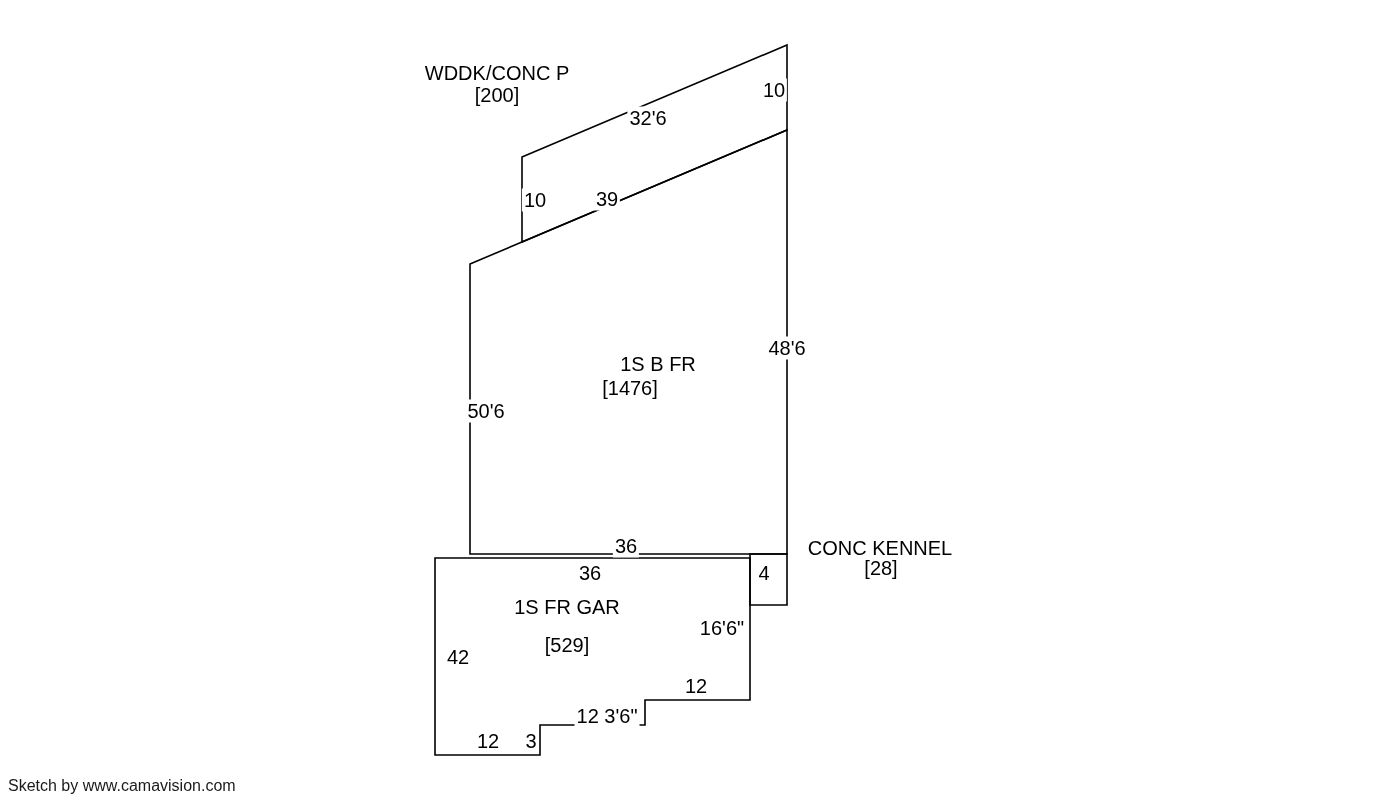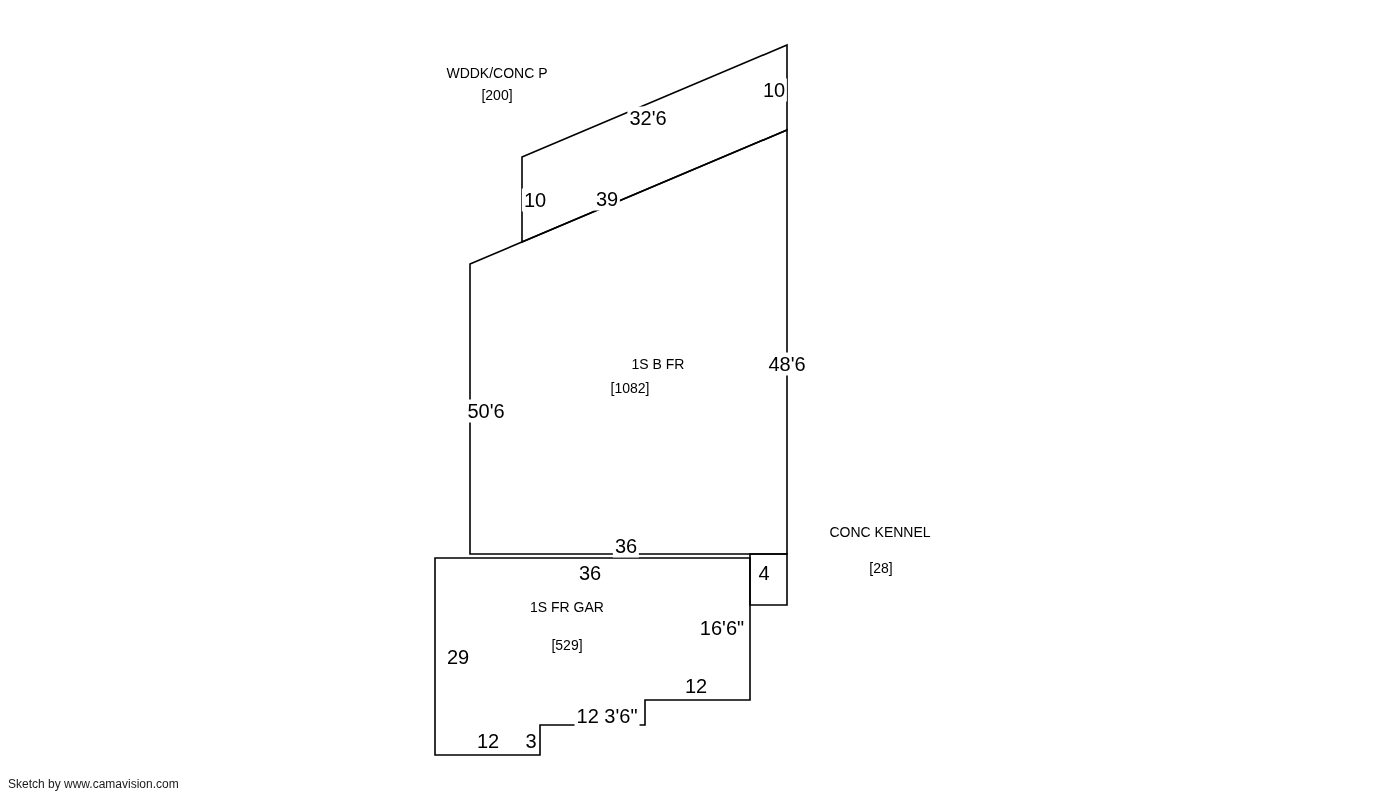--- a/index.html
+++ b/index.html
@@ -31,27 +31,27 @@
     transform: translate(-50%, -50%);
     font-size: 20px;
     line-height: 1.15;
     color: #000000;
     background: #ffffff;
     padding: 0 2px;
     white-space: nowrap;
     text-align: center;
   }
   .lbl.name {
-    font-size: 14px;
+    font-size: 20px;
   }
   .footer-credit {
     position: absolute;
     left: 8px;
     top: 777px;
-    font-size: 12px;
+    font-size: 16px;
     color: #1a1a1a;
     white-space: nowrap;
   }
 </style>
 </head>
 <body>
 
 <div class="page">
 
   <svg class="sketch-svg" width="1377" height="798" viewBox="0 0 1377 798">
@@ -66,33 +66,33 @@
   </svg>
 
   <div class="lbl name" style="left:497px; top:73px">WDDK/CONC P</div>
   <div class="lbl name" style="left:497px; top:95px">[200]</div>
   <div class="lbl" style="left:648px; top:118px">32'6</div>
   <div class="lbl" style="left:774px; top:90px">10</div>
   <div class="lbl" style="left:535px; top:200px">10</div>
 
   <div class="lbl" style="left:607px; top:199px">39</div>
   <div class="lbl name" style="left:658px; top:364px">1S B FR</div>
-  <div class="lbl name" style="left:630px; top:388px">[1082]</div>
-  <div class="lbl" style="left:787px; top:364px">48'6</div>
+  <div class="lbl name" style="left:630px; top:388px">[1476]</div>
+  <div class="lbl" style="left:787px; top:348px">48'6</div>
   <div class="lbl" style="left:486px; top:411px">50'6</div>
   <div class="lbl" style="left:626px; top:546px">36</div>
 
-  <div class="lbl name" style="left:880px; top:532px">CONC KENNEL</div>
+  <div class="lbl name" style="left:880px; top:548px">CONC KENNEL</div>
   <div class="lbl name" style="left:881px; top:568px">[28]</div>
   <div class="lbl" style="left:764px; top:573px">4</div>
 
   <div class="lbl" style="left:590px; top:573px">36</div>
   <div class="lbl name" style="left:567px; top:607px">1S FR GAR</div>
   <div class="lbl name" style="left:567px; top:645px">[529]</div>
-  <div class="lbl" style="left:458px; top:657px">29</div>
+  <div class="lbl" style="left:458px; top:657px">42</div>
   <div class="lbl" style="left:722px; top:628px">16'6"</div>
   <div class="lbl" style="left:696px; top:686px">12</div>
   <div class="lbl" style="left:607px; top:716px">12 3'6"</div>
   <div class="lbl" style="left:488px; top:741px">12</div>
   <div class="lbl" style="left:531px; top:741px">3</div>
 
   <div class="footer-credit">Sketch by www.camavision.com</div>
 
 </div>
 

